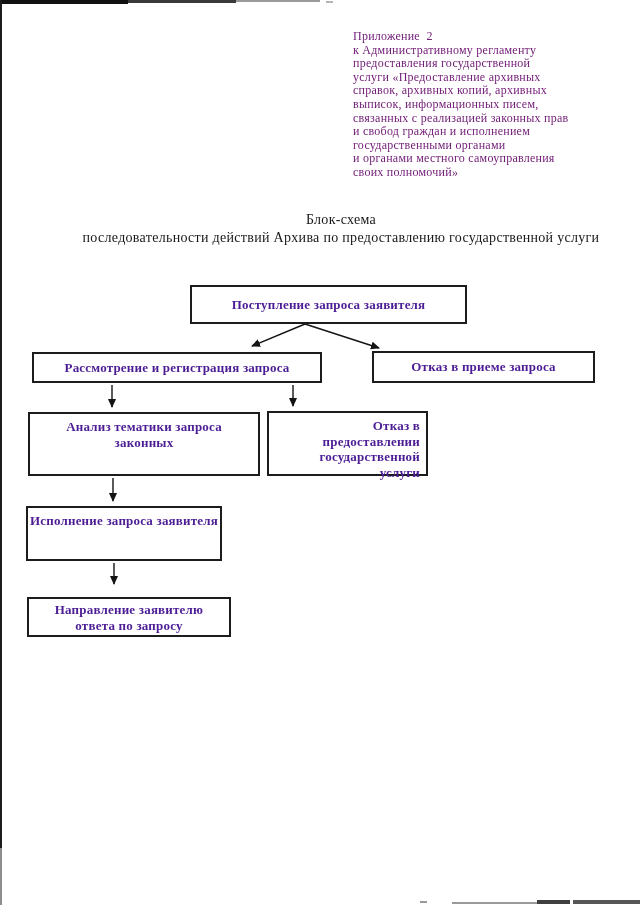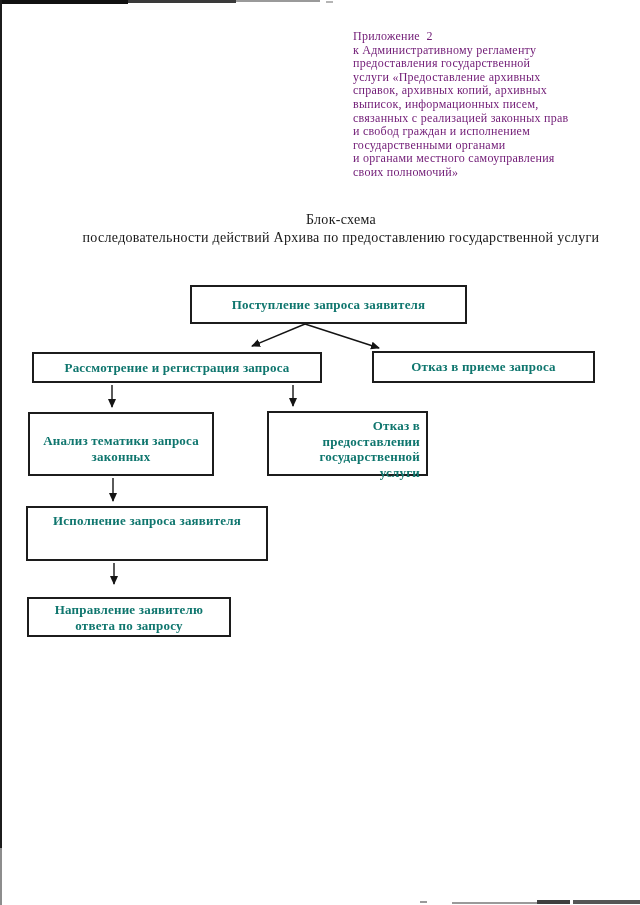--- a/index.html
+++ b/index.html
@@ -56,35 +56,35 @@
 
   
   .node {
     position: absolute;
     border: 2px solid #1c1c1c;
     background: #ffffff;
     font-weight: bold;
     font-size: 13px;
     line-height: 15.5px;
     letter-spacing: 0.2px;
-    color: #0f766e;
+    color: #4c1d95;
     display: flex;
     flex-direction: column;
     text-align: center;
   }
   .node.v-center { justify-content: center; }
   .node.v-top    { justify-content: flex-start; }
   .node.h-left   { text-align: right; margin-left: 23px; }
 
   .n-receipt        { left: 190px; top: 285px; width: 277px; height: 39px; }
   .n-review         { left: 32px;  top: 352px; width: 290px; height: 31px; }
   .n-refuse-accept  { left: 372px; top: 351px; width: 223px; height: 32px; text-align: center; }
-  .n-analysis       { left: 28px;  top: 412px; width: 186px; height: 64px; padding-top: 19px; }
+  .n-analysis       { left: 28px;  top: 412px; width: 232px; height: 64px; padding-top: 5px; }
   .n-refuse-service { left: 244px; top: 411px; width: 161px; height: 65px; padding: 5px 6px 0 7px; }
-  .n-execution      { left: 26px;  top: 506px; width: 242px; height: 55px; padding-top: 5px; }
+  .n-execution      { left: 26px;  top: 506px; width: 196px; height: 55px; padding-top: 5px; }
   .n-response       { left: 27px;  top: 589px; width: 204px; height: 40px; padding-top: 3px; line-height: 16px; margin-top: 8px; }
 
   
   .connectors {
     position: absolute;
     left: 0; top: 0;
     width: 640px; height: 905px;
     pointer-events: none;
   }
 </style>

